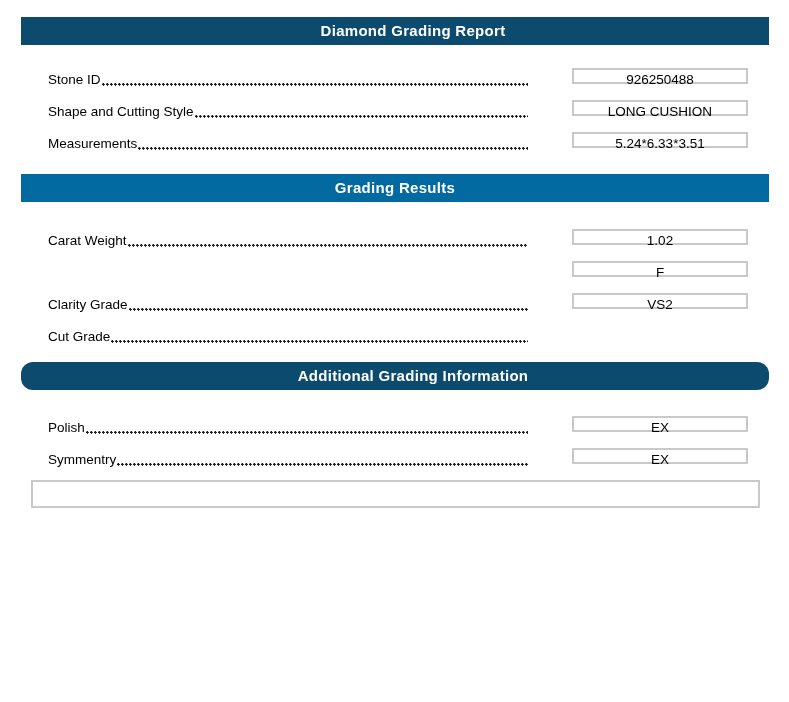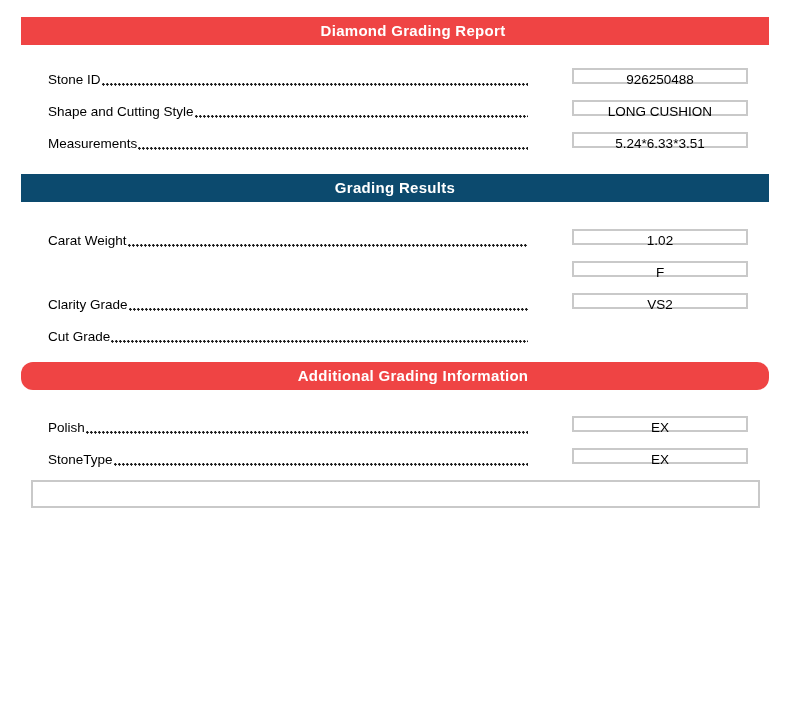--- a/index.html
+++ b/index.html
@@ -14,22 +14,22 @@
     margin-left: 21px;
     width: 748px;
     height: 28px;
     line-height: 28px;
     text-align: center;
     color: #ffffff;
     font-size: 15px;
     font-weight: bold;
     letter-spacing: 0.3px;
   }
-  .bar.navy { background: #ef4444; padding-left: 36px; }
-  .bar.gray { background: #0c4a6e; }
+  .bar.navy { background: #0c4a6e; padding-left: 36px; }
+  .bar.gray { background: #0369a1; }
 
   #bar-1 { margin-top: 17px; margin-bottom: 23px; }
   #bar-2 { margin-top: 19px; margin-bottom: 27px; }
   #bar-3 { margin-top: 14px; margin-bottom: 26px; border-radius: 12px; }
   #bar-4 { margin-top: 22px; margin-bottom: 10px; }
 
   .row {
     position: relative;
     height: 23px;
     margin-bottom: 9px;
@@ -150,21 +150,21 @@
   <div class="row">
     <div class="label-wrap">
       <span class="label">Polish</span>
       <span class="dots"></span>
     </div>
     <div class="value-box">EX</div>
   </div>
 
   <div class="row">
     <div class="label-wrap">
-      <span class="label">StoneType</span>
+      <span class="label">Symmentry</span>
       <span class="dots"></span>
     </div>
     <div class="value-box">EX</div>
   </div>
 
 
 
   <div class="key-box"></div>
 
 </div>

